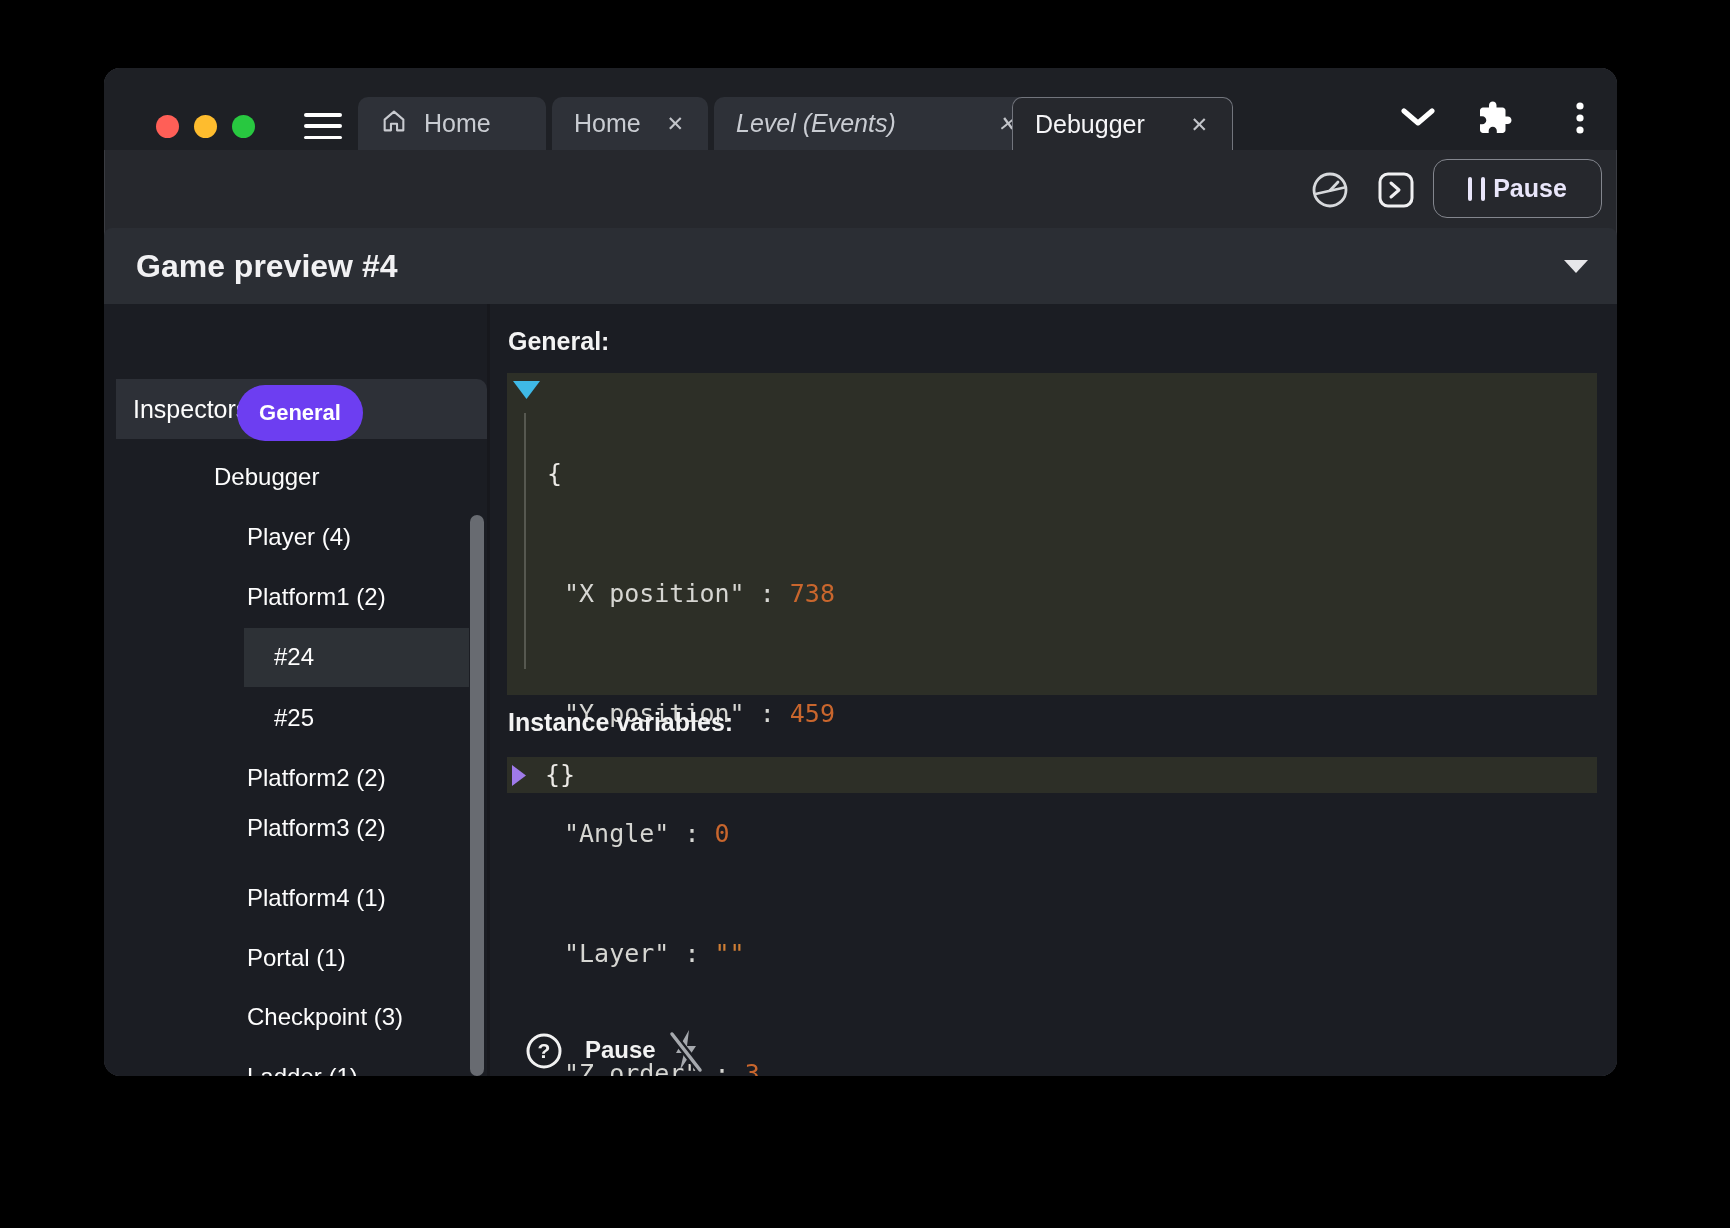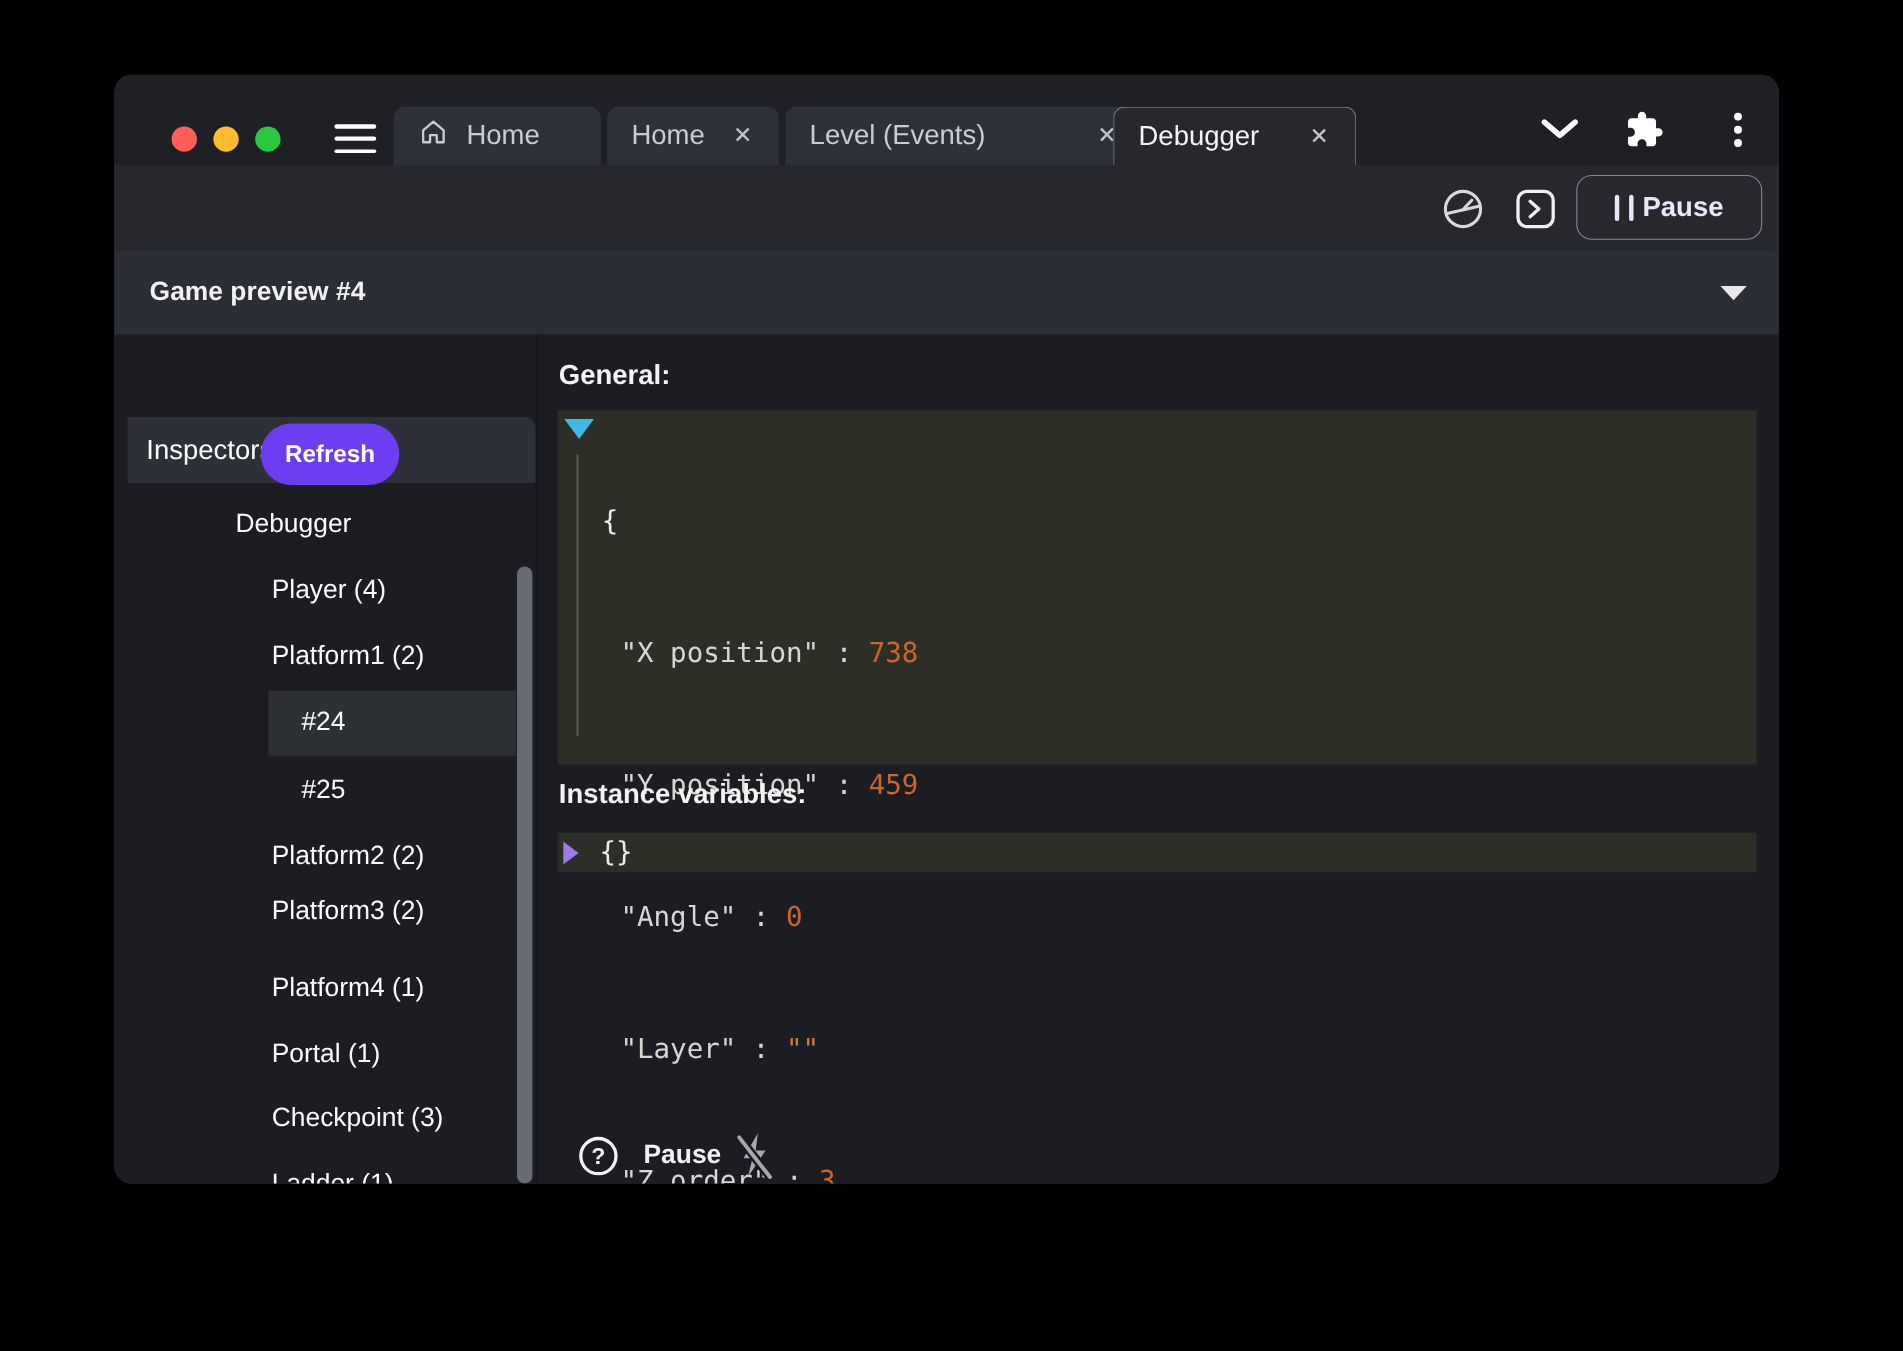--- a/index.html
+++ b/index.html
@@ -23,21 +23,21 @@
   .hamburger { position:absolute; left:200px; top:45px; width:38px; height:26px;
     display:flex; flex-direction:column; justify-content:space-between; cursor:pointer; }
   .hamburger div { height:3.5px; background:#fff; border-radius:2px; }
   .tab { position:absolute; top:29px; height:53px; box-sizing:border-box;
     border-radius:10px 10px 0 0; background:#2e3138; color:#c9ccd2;
     display:flex; align-items:center; padding:0 22px; font-size:25px; cursor:pointer; }
   .tab .tab-label { white-space:nowrap; }
   .tab .close { margin-left:auto; font-size:21px; color:#c3c5ca; line-height:1; padding:2px; }
   .tab.home     { left:254px; width:188px; gap:16px; }
   .tab.level    { left:448px; width:156px; }
-  .tab.events   { left:610px; width:325px; }
+  .tab.events   { left:610px; width:325px;font-style:italic; }
   .tab.debugger { left:908px; width:221px; background:#26282d;
     border:1px solid #72757d; border-bottom:none; color:#f5f5f7; }
   .topicon { position:absolute; cursor:pointer; }
   .chevron-pos { left:1296px; top:40px; }
   .puzzle-pos  { left:1373px; top:32px; }
   .dots-pos    { left:1471px; top:33px; }
   
   .toolicon { position:absolute; cursor:pointer; }
   .gauge-pos   { left:1204px; top:100px; }
   .console-pos { left:1272px; top:102px; }
@@ -45,21 +45,21 @@
     box-sizing:border-box; border:1.5px solid #83868e; border-radius:14px;
     display:flex; align-items:center; justify-content:center; gap:8px;
     color:#e9e6fa; cursor:pointer; background:transparent; }
   .pause-bars { display:flex; gap:9px; }
   .pause-bars div { width:4px; height:24px; background:#e9e6fa; border-radius:2px; }
   .pause-label { font-size:25px; font-weight:700; }
   
   .preview-header { position:absolute; left:0; top:160px; width:100%; height:76px;
     background:#2b2e34; border-radius:8px 8px 0 0; }
   .preview-title { position:absolute; left:32px; top:0; height:76px; line-height:76px;
-    font-size:24px; font-weight:600; color:#f1f1f3; }
+    font-size:32px; font-weight:600; color:#f1f1f3; }
   .preview-caret { position:absolute; left:1460px; top:32px; width:0; height:0;
     border-left:12px solid transparent; border-right:12px solid transparent;
     border-top:13px solid #e7e7ea; cursor:pointer; }
   
   .content { position:absolute; left:0; top:236px; width:100%; height:772px; background:#1b1d23; }
   .inspectors-header { position:absolute; left:12px; top:75px; width:371px; height:60px;
     background:#2d3037; border-radius:0 10px 0 0; }
   .inspectors-header span { position:absolute; left:17px; top:0; height:60px; line-height:60px;
     font-size:25px; color:#fdfdfd; }
   .refresh-btn { position:absolute; left:133px; top:81px; width:126px; height:56px;
@@ -181,21 +181,21 @@
   <div class="preview-header">
     <span class="preview-title">Game preview #4</span>
     <span class="preview-caret"></span>
   </div>
 
   <div class="content">
 
     <div class="inspectors-header">
       <span>Inspectors</span>
     </div>
-    <button class="refresh-btn">Refresh</button>
+    <button class="refresh-btn">General</button>
 
     <div class="row-hl"></div>
 
     <div class="tree-row" style="left:110px; top:149px;">Debugger</div>
     <div class="tree-row" style="left:143px; top:209px;">Player (4)</div>
     <div class="tree-row" style="left:143px; top:269px;">Platform1 (2)</div>
     <div class="tree-row" style="left:170px; top:329px;">#24</div>
     <div class="tree-row" style="left:170px; top:390px;">#25</div>
     <div class="tree-row" style="left:143px; top:450px;">Platform2 (2)</div>
     <div class="tree-row" style="left:143px; top:500px;">Platform3 (2)</div>

